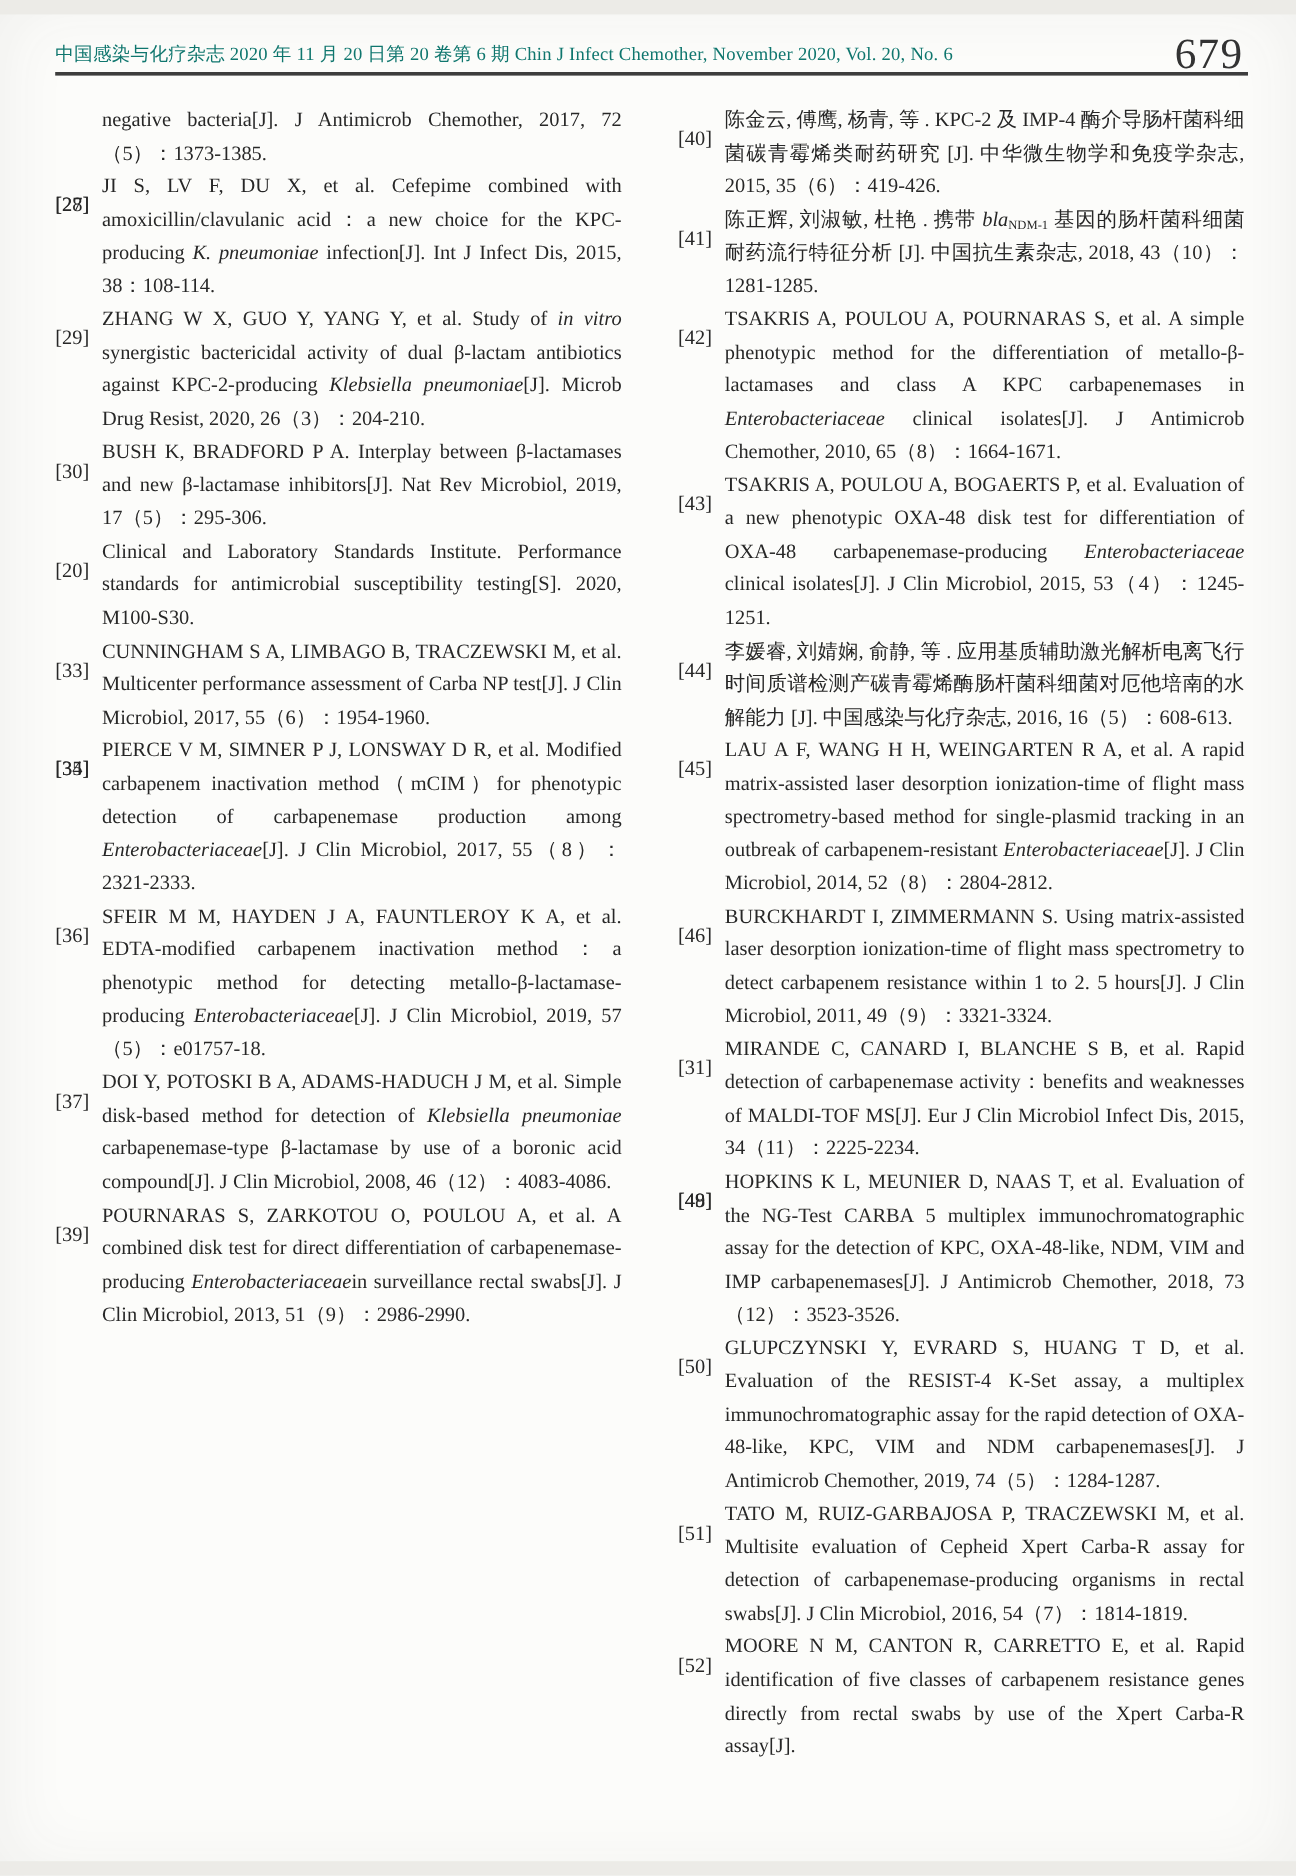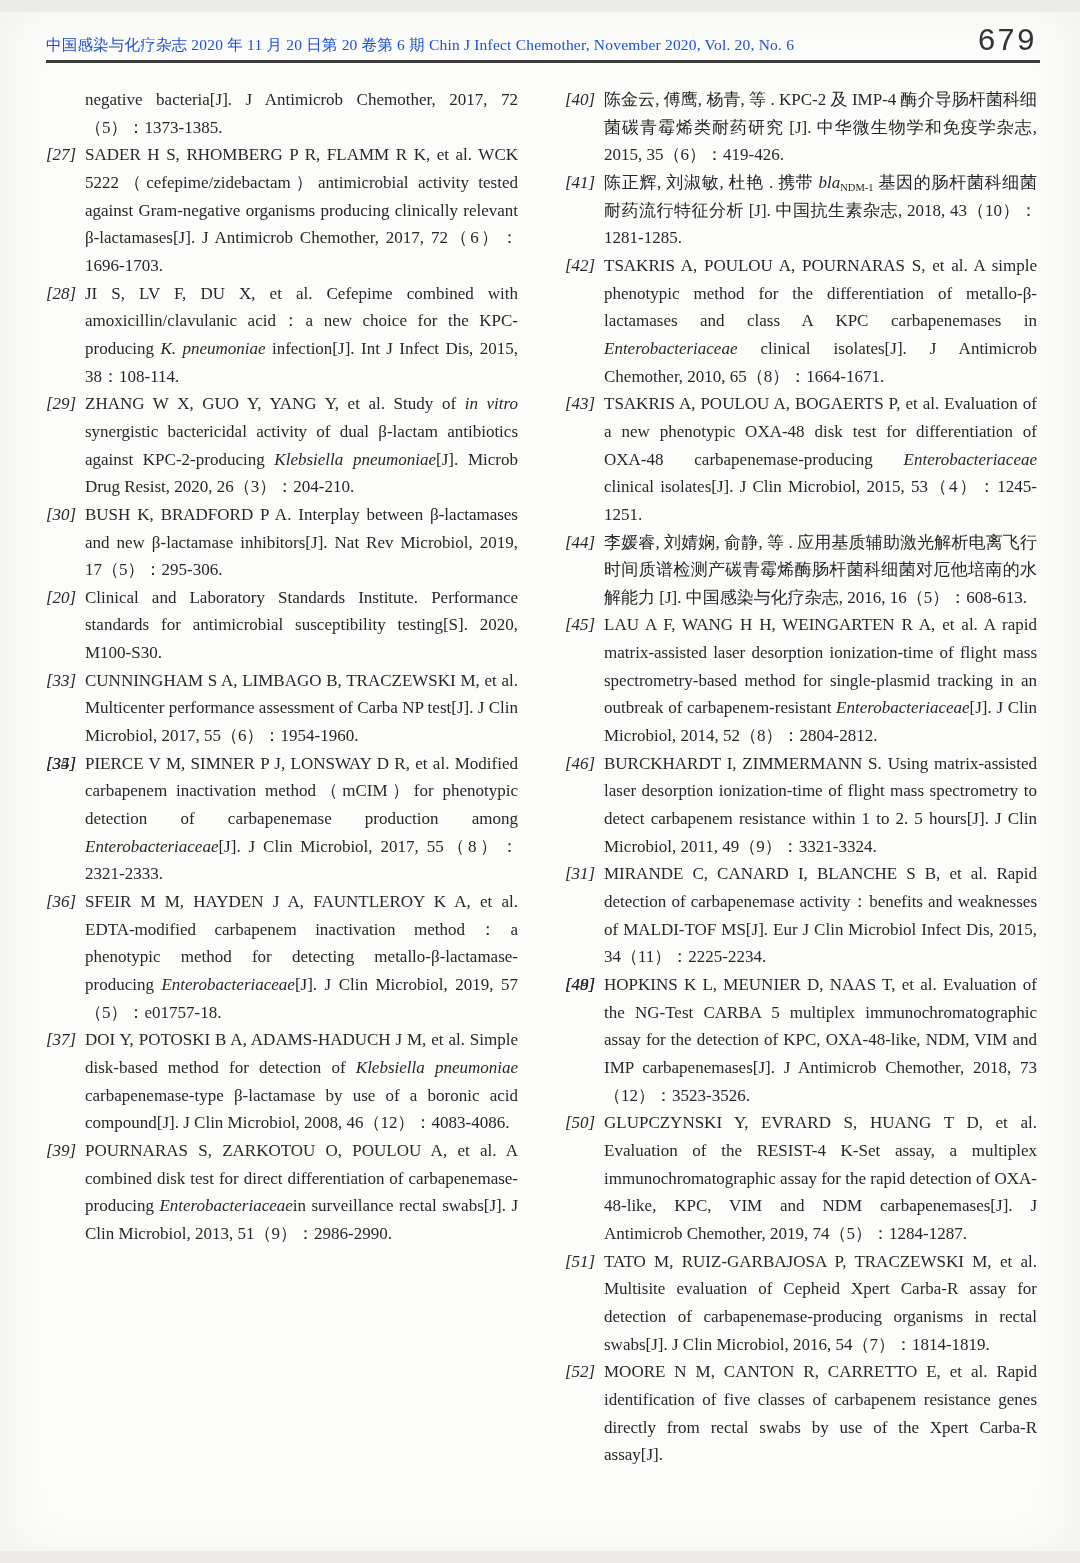--- a/index.html
+++ b/index.html
@@ -17,28 +17,28 @@
     box-shadow: inset 0 0 60px rgba(60,60,55,0.07);
   }
   .header {
     position: absolute;
     left: 46px; right: 40px; top: 27px;
     height: 36px;
   }
   .journal-line {
     position: absolute; left: 0; top: 8px;
     font-size: 15.5px;
-    color: #1d4ed8;
+    color: #0f766e;
     letter-spacing: 0.2px;
     white-space: nowrap;
   }
   .page-number {
     position: absolute; right: 4px; top: -3px;
-    font-family: Liberation Mono, monospace;
-    font-size: 31px;
+    font-family: Liberation Serif, serif;
+    font-size: 36px;
     color: #333;
     letter-spacing: 1px;
   }
   .header-rule {
     position: absolute;
     left: 46px; top: 60px;
     width: 994px; height: 3px;
     background: #3d3d3d;
   }
   .columns {
@@ -54,21 +54,21 @@
     line-height: 27.65px;
     text-align: justify;
     text-justify: inter-ideograph;
   }
   .ref {
     position: relative;
     padding-left: 39px;
   }
   .ref .num {
     position: absolute;
-    left: 0; top: 0; font-style: italic;
+    left: 0; top: 16px;
   }
   .ref i { }
   .ref sub {
     font-size: 10.5px;
     line-height: 0;
     vertical-align: -3px;
     letter-spacing: 0;
   }
   .edge-top, .edge-bottom {
     position: absolute; left: 0; width: 1080px; height: 12px;
@@ -86,21 +86,21 @@
   <div class="header">
     <div class="journal-line">中国感染与化疗杂志 2020 年 11 月 20 日第 20 卷第 6 期 Chin J Infect Chemother, November 2020, Vol. 20, No. 6</div>
     <div class="page-number">679</div>
   </div>
 
   <div class="header-rule"></div>
 
   <div class="columns">
     <div class="col">
         <div class="ref cont"><span><span>negative bacteria[J]. J Antimicrob Chemother, 2017, 72（5）：1373-1385.</span></span></div>
-        <div class="ref"><span class="num">[27]</span><span><span>SADER H S, RHOMBERG P R, FLAMM R K, et al. WCK 5222（cefepime/zidebactam）antimicrobial activity tested against Gram-negative organisms producing clinically relevant β-lactamases[J]. J Antimicrob Chemother, 2017, 72（6）：1696-1703.</span></span></div>
+        <div class="ref"><span class="num">[27]</span></div>
         <div class="ref"><span class="num">[28]</span><span><span>JI S, LV F, DU X, et al. Cefepime combined with amoxicillin/clavulanic acid：a new choice for the KPC-producing </span><i>K. pneumoniae</i><span> infection[J]. Int J Infect Dis, 2015, 38：108-114.</span></span></div>
         <div class="ref"><span class="num">[29]</span><span><span>ZHANG W X, GUO Y, YANG Y, et al. Study of </span><i>in vitro</i><span> synergistic bactericidal activity of dual β-lactam antibiotics against KPC-2-producing </span><i>Klebsiella pneumoniae</i><span>[J]. Microb Drug Resist, 2020, 26（3）：204-210.</span></span></div>
         <div class="ref"><span class="num">[30]</span><span><span>BUSH K, BRADFORD P A. Interplay between β-lactamases and new β-lactamase inhibitors[J]. Nat Rev Microbiol, 2019, 17（5）：295-306.</span></span></div>
         <div class="ref"><span class="num">[20]</span><span><span>Clinical and Laboratory Standards Institute. Performance standards for antimicrobial susceptibility testing[S]. 2020, M100-S30.</span></span></div>
         <div class="ref"><span class="num">[33]</span><span><span>CUNNINGHAM S A, LIMBAGO B, TRACZEWSKI M, et al. Multicenter performance assessment of Carba NP test[J]. J Clin Microbiol, 2017, 55（6）：1954-1960.</span></span></div>
         <div class="ref"><span class="num">[34]</span></div>
         <div class="ref"><span class="num">[35]</span><span><span>PIERCE V M, SIMNER P J, LONSWAY D R, et al. Modified carbapenem inactivation method（mCIM）for phenotypic detection of carbapenemase production among </span><i>Enterobacteriaceae</i><span>[J]. J Clin Microbiol, 2017, 55（8）：2321-2333.</span></span></div>
         <div class="ref"><span class="num">[36]</span><span><span>SFEIR M M, HAYDEN J A, FAUNTLEROY K A, et al. EDTA-modified carbapenem inactivation method：a phenotypic method for detecting metallo-β-lactamase-producing </span><i>Enterobacteriaceae</i><span>[J]. J Clin Microbiol, 2019, 57（5）：e01757-18.</span></span></div>
         <div class="ref"><span class="num">[37]</span><span><span>DOI Y, POTOSKI B A, ADAMS-HADUCH J M, et al. Simple disk-based method for detection of </span><i>Klebsiella pneumoniae</i><span> carbapenemase-type β-lactamase by use of a boronic acid compound[J]. J Clin Microbiol, 2008, 46（12）：4083-4086.</span></span></div>
         <div class="ref"><span class="num">[39]</span><span><span>POURNARAS S, ZARKOTOU O, POULOU A, et al. A combined disk test for direct differentiation of carbapenemase-producing </span><i>Enterobacteriaceae</i><span>in surveillance rectal swabs[J]. J Clin Microbiol, 2013, 51（9）：2986-2990.</span></span></div>

